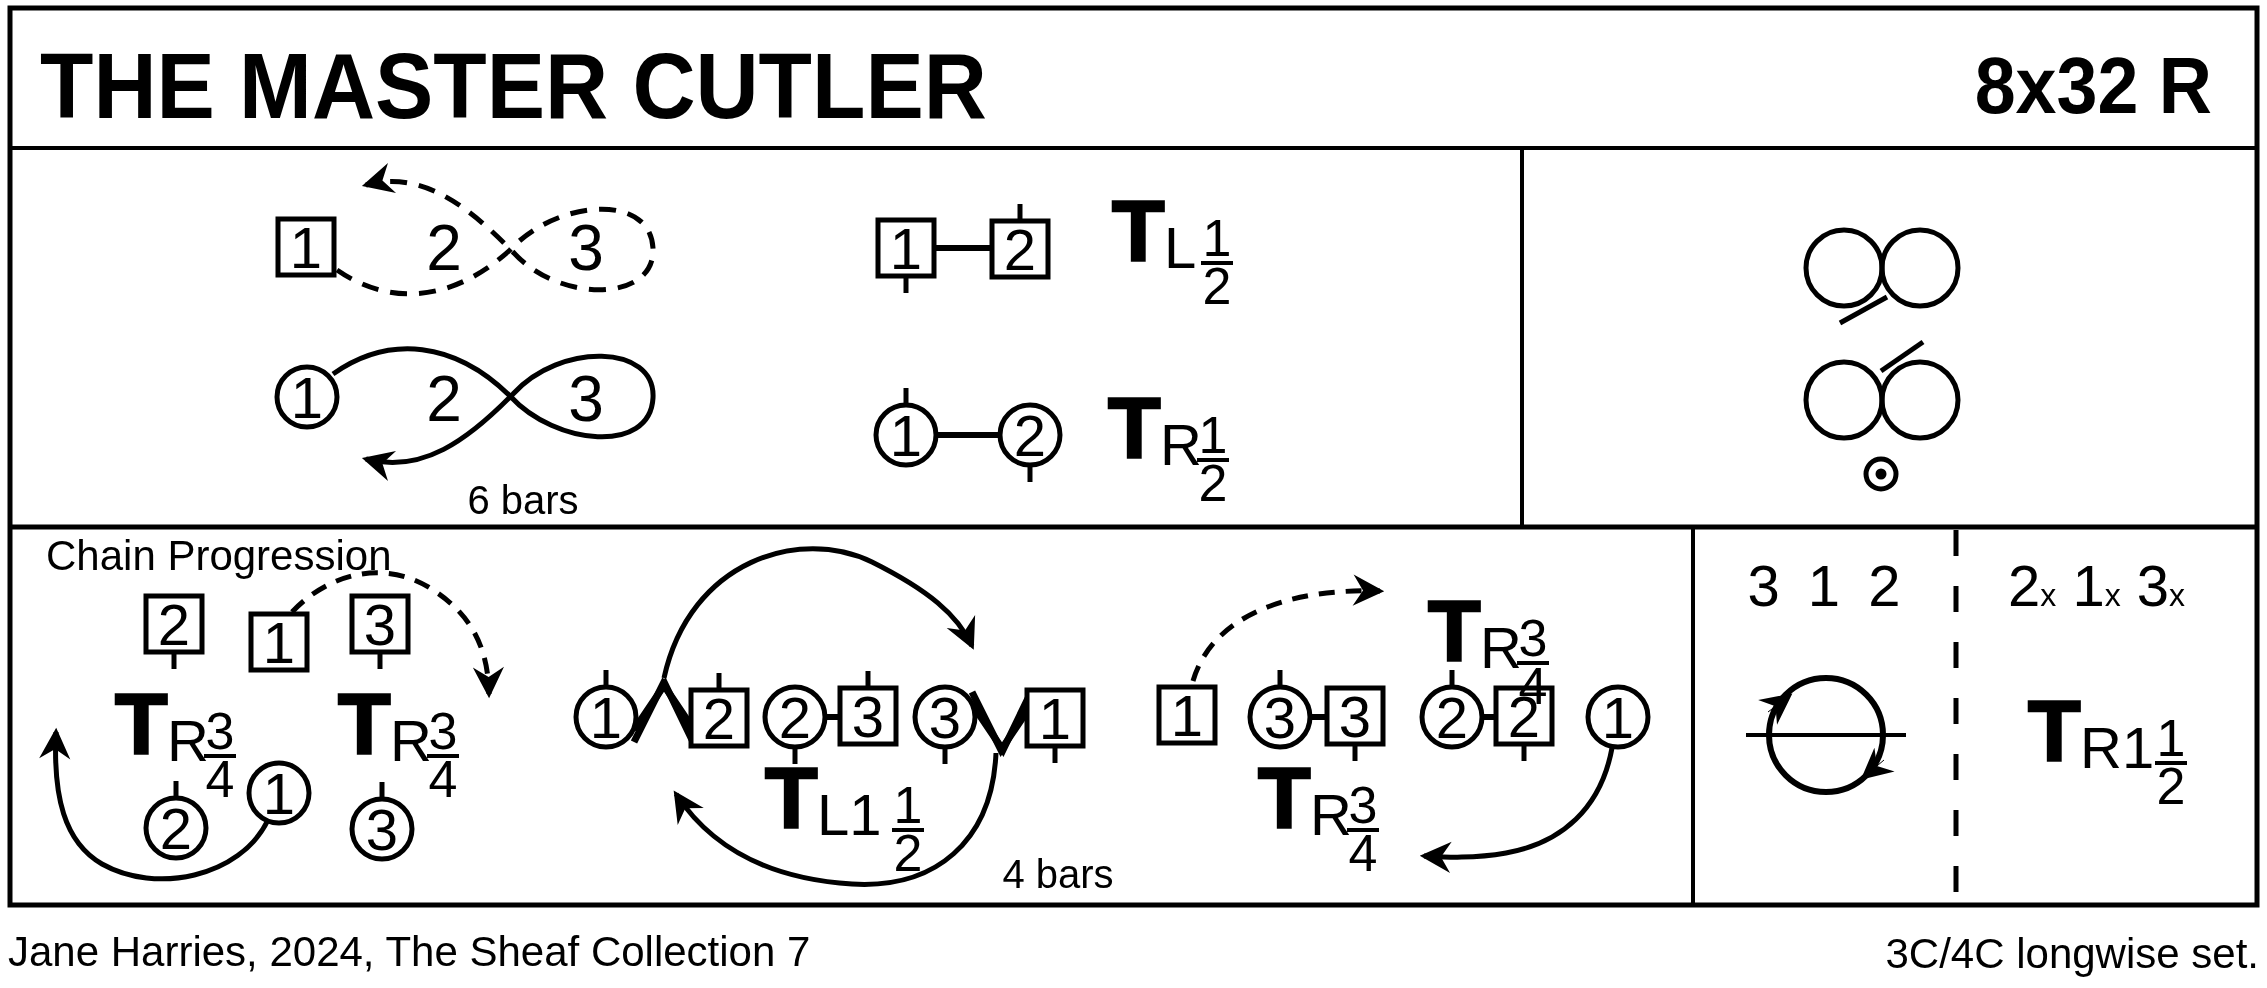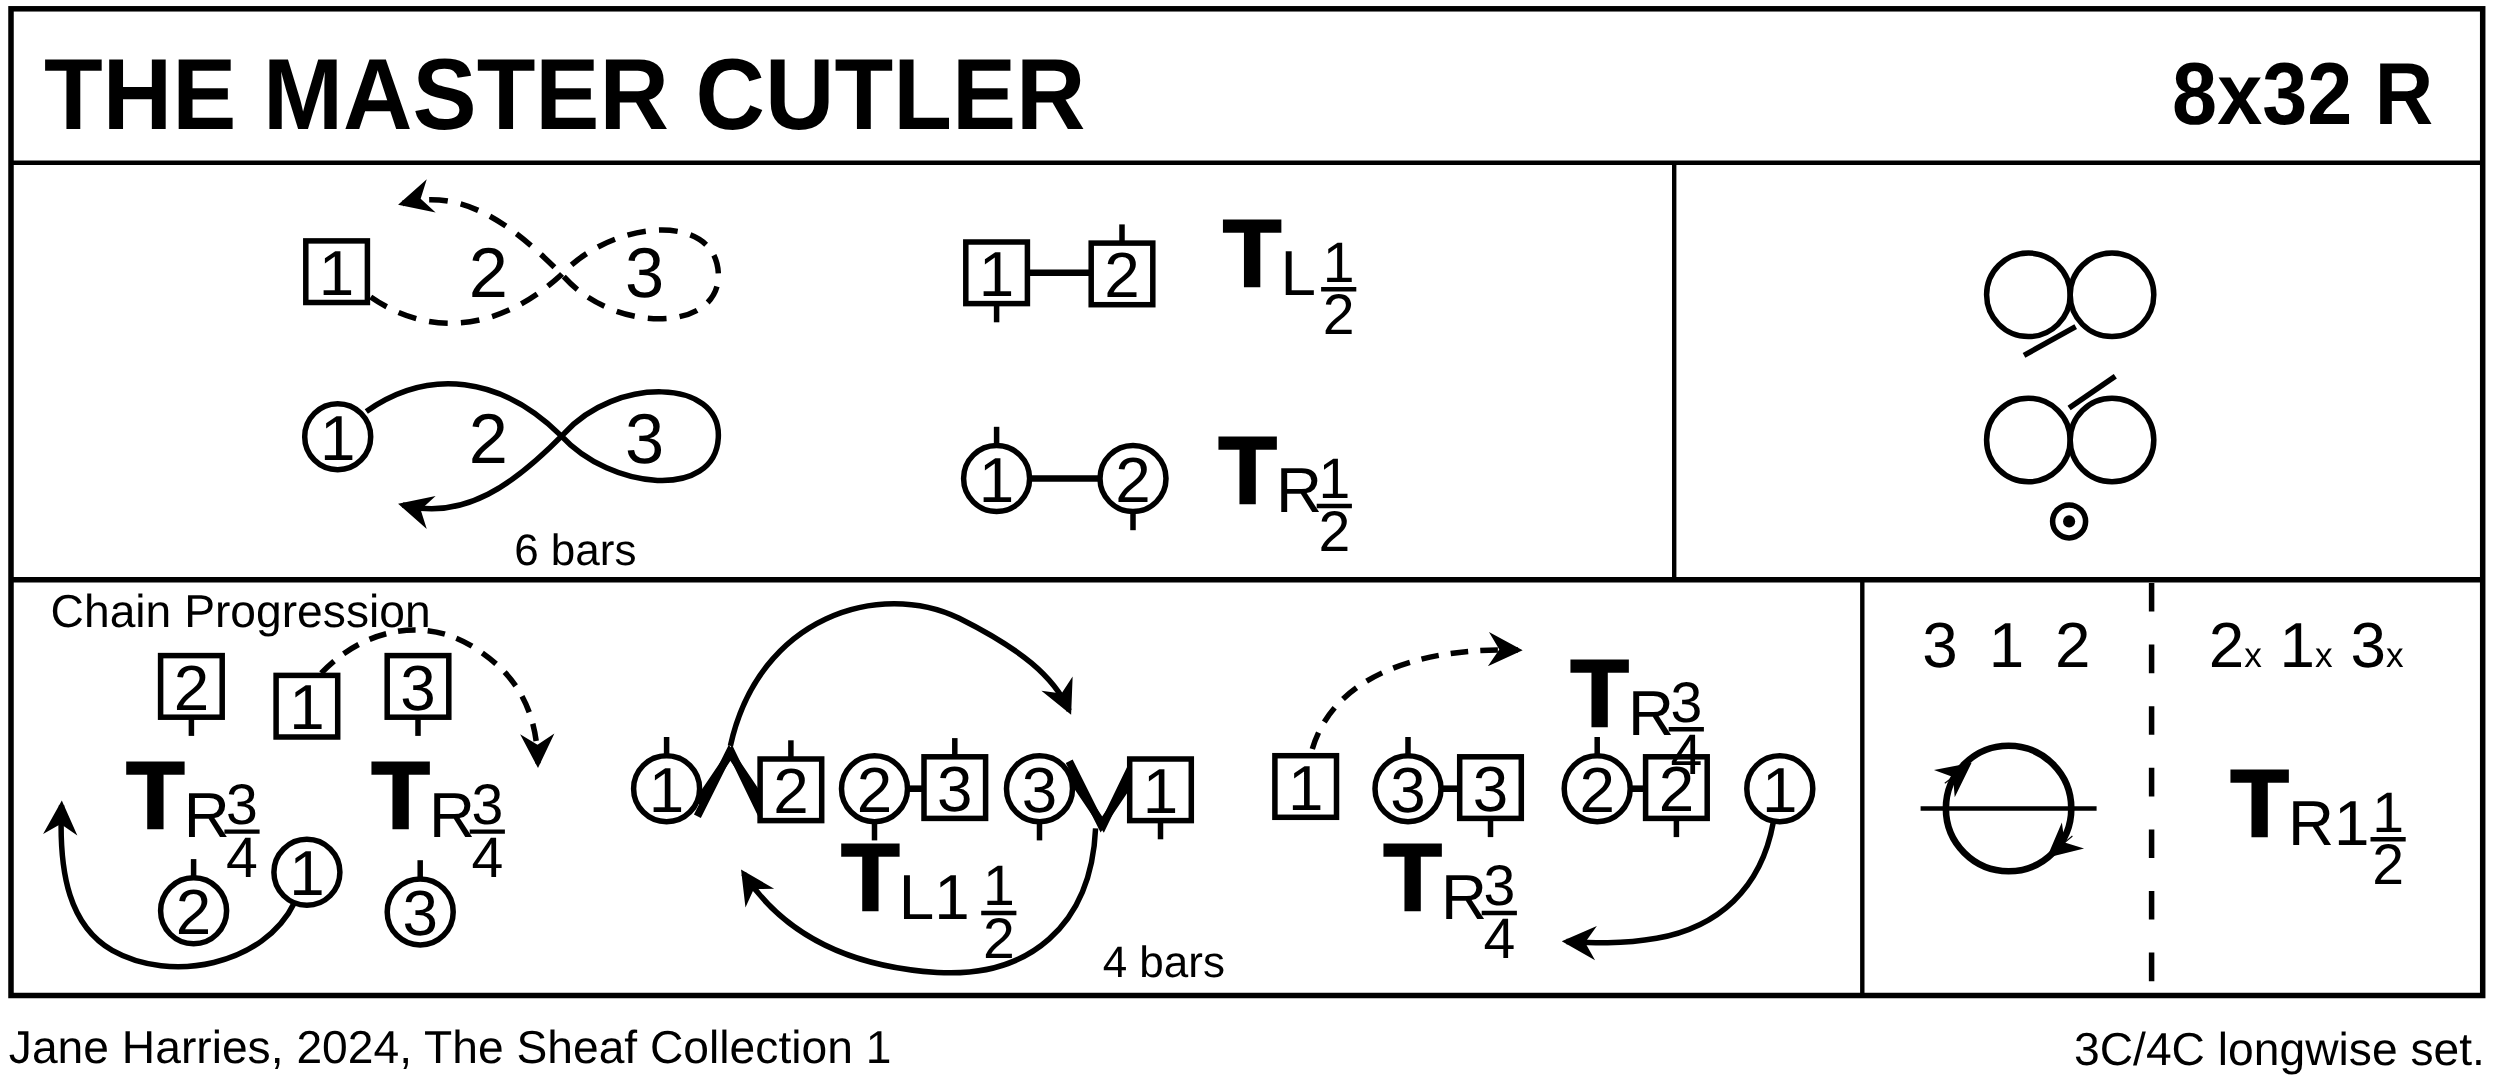--- a/index.html
+++ b/index.html
@@ -261,15 +261,15 @@
           <text x="2080" y="768" font-size="58">R1</text>
           <text x="2171" y="756" font-size="52" text-anchor="middle">1</text>
           <line x1="2155" y1="763" x2="2187" y2="763" stroke="#000000" stroke-width="4"></line>
           <text x="2171" y="804" font-size="52" text-anchor="middle">2</text>
         </g>
       </g>
   </svg>
 
   <div class="htext" id="title">THE MASTER CUTLER</div>
   <div class="htext" id="meta">8x32 R</div>
-  <div class="htext" id="footer-left">Jane Harries, 2024, The Sheaf Collection 1</div>
+  <div class="htext" id="footer-left">Jane Harries, 2024, The Sheaf Collection 7</div>
   <div class="htext" id="footer-right">3C/4C longwise set.</div>
 </div>
 
 </body></html>

